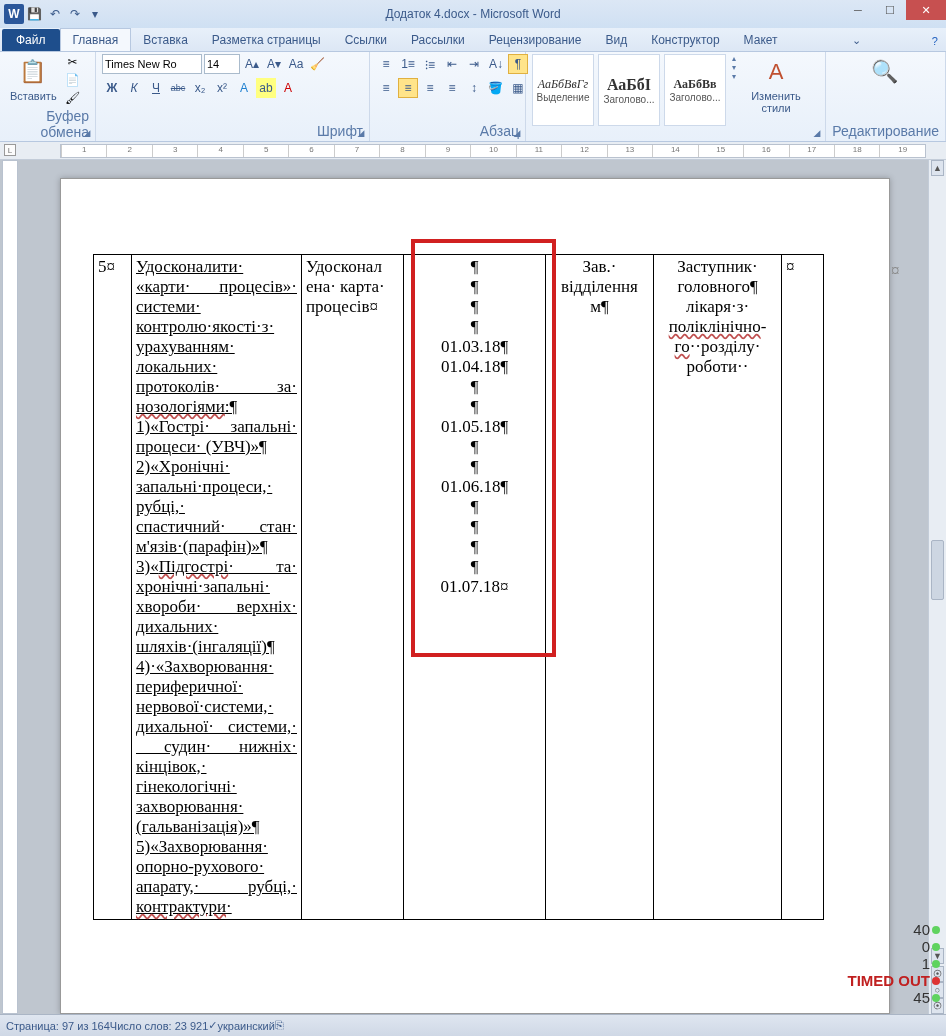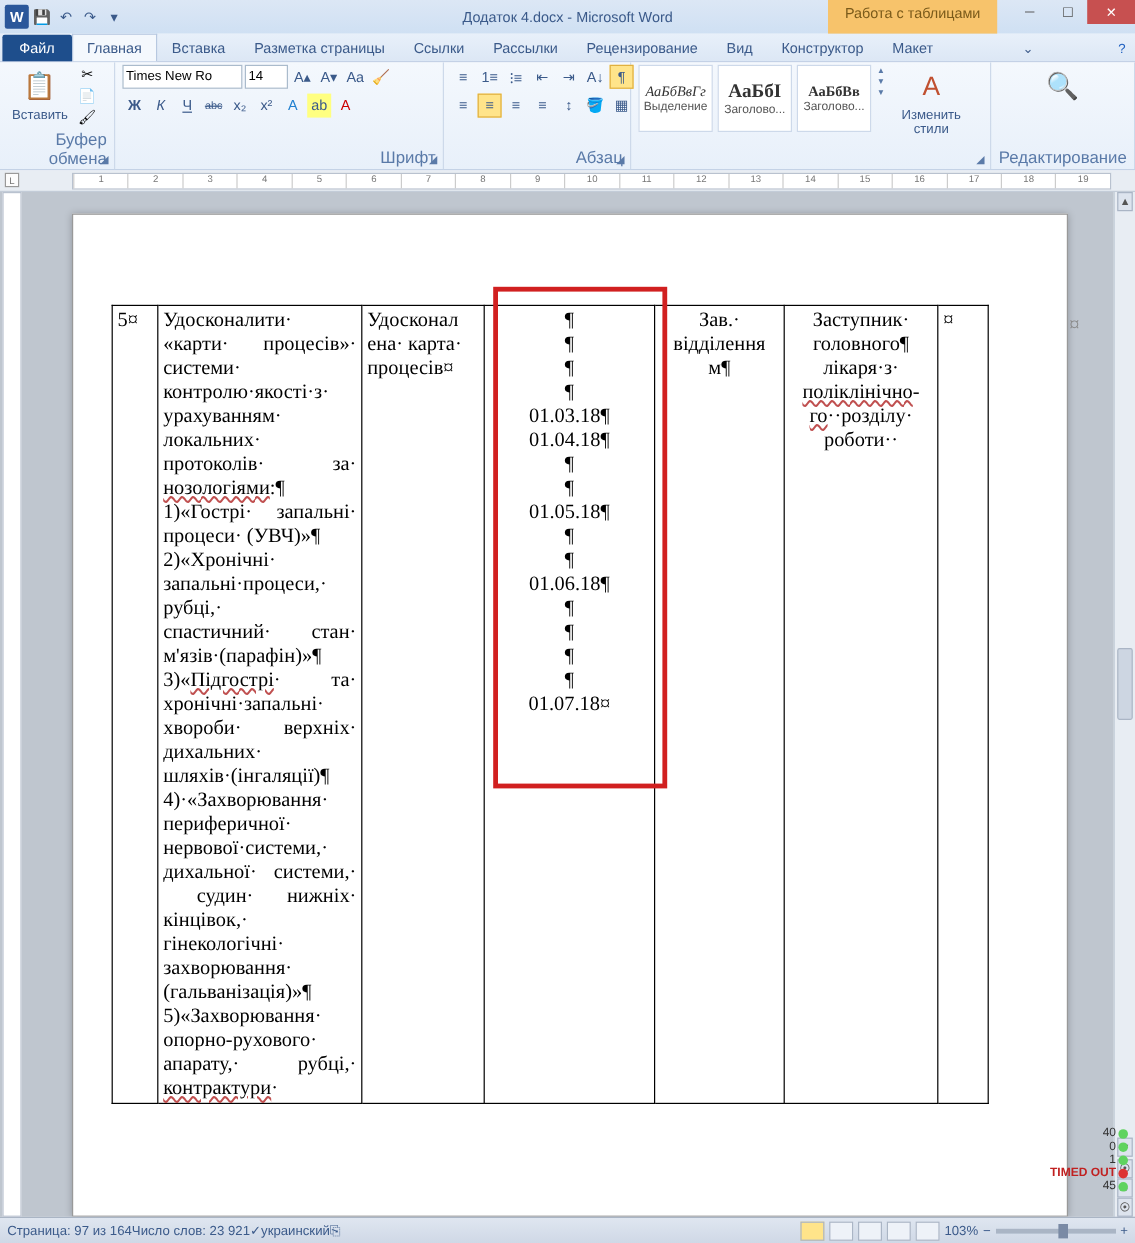--- a/index.html
+++ b/index.html
@@ -24,68 +24,67 @@
 .rgroup-body { flex: 1; display: flex; align-items: flex-start; gap: 4px; }
 .vbtn { display: flex; flex-direction: column; align-items: center; gap: 2px; padding: 2px 4px; }
 .big-icon { width: 32px; height: 32px; display: flex; align-items: center; justify-content: center; font-size: 22px; }
 .small-icon { width: 16px; height: 16px; display: flex; align-items: center; justify-content: center; font-size: 12px; }
 .btn-label { font-size: 11px; color: #3b5a8a; }
 .font-row { display: flex; gap: 2px; align-items: flex-start; }
 .font-select { width: 100px; height: 20px; border: 1px solid #abc; background: #fff; font-size: 11px; padding: 0 2px; }
 .size-select { width: 36px; height: 20px; border: 1px solid #abc; background: #fff; font-size: 11px; padding: 0 2px; }
 .ribbon-btn { width: 20px; height: 20px; border: 1px solid transparent; display: flex; align-items: center; justify-content: center; font-size: 12px; color: #3b5a8a; }
 .ribbon-btn.y { background: #ffe48a; border: 1px solid #e0b040; }
-.style-box { width: 62px; height: 56px; border: 1px solid #cdd9ea; background: #fff; display: flex; flex-direction: column; align-items: center; justify-content: center; font-size: 10px; color: #555; }
+.style-box { width: 62px; height: 72px; border: 1px solid #cdd9ea; background: #fff; display: flex; flex-direction: column; align-items: center; justify-content: center; font-size: 10px; color: #555; }
 .style-preview { font-family: "Times New Roman", serif; font-size: 12px; color: #333; }
 .dialog-launcher { position: absolute; right: 2px; bottom: 2px; width: 12px; height: 12px; font-size: 9px; color: #5a7aa8; display:flex; align-items:center; justify-content:center; }
 .ruler-h { height: 18px; background: #e8edf3; border-bottom: 1px solid #c3ccd8; position: relative; overflow: hidden; }
 .ruler-h-inner { position: absolute; left: 60px; right: 20px; top: 2px; height: 14px; background: #fff; border: 1px solid #b9c2cf; font-size: 8px; color: #777; display: flex; }
 .ruler-tick { flex: 1; border-left: 1px solid #ccc; text-align: center; }
 .corner { position: absolute; left: 4px; top: 2px; width: 12px; height: 12px; border: 1px solid #999; background: #fcfcfc; font-size: 8px; color: #777; display:flex; align-items:center; justify-content:center; }
 .workspace { position: absolute; top: 160px; bottom: 22px; left: 0; right: 0; background: #bfc6cf; overflow: hidden; }
 .ruler-v { position: absolute; left: 2px; top: 0; bottom: 0; width: 16px; background: #fff; border: 1px solid #b9c2cf; }
 .page { position: absolute; left: 60px; top: 18px; width: 830px; bottom: 0; background: #fff; box-shadow: 0 0 6px rgba(0,0,0,0.25); border: 1px solid #999; }
 .doc-table { position: absolute; left: 32px; top: 75px; border-collapse: collapse; font-family: "Times New Roman", serif; font-size: 17px; color: #000; }
 .doc-table td { border: 1px solid #000; vertical-align: top; padding: 2px 4px; }
 .c1 { width: 38px; }
-.c2 { width: 170px; }
+.c2 { width: 170px; text-decoration: underline; }
 .c3 { width: 102px; }
 .c4 { width: 142px; text-align: center; }
 .c5 { width: 108px; text-align: center; }
 .c6 { width: 128px; text-align: center; }
 .c7 { width: 42px; }
 .highlight-box { position: absolute; border: 4px solid #d12020; pointer-events: none; }
 .scroll-v { position: absolute; right: 0; top: 160px; bottom: 22px; width: 18px; background: #e8edf3; border-left: 1px solid #c3ccd8; }
 .scroll-thumb { position: absolute; left: 2px; right: 2px; top: 380px; height: 60px; background: #cdd6e2; border: 1px solid #aab5c5; border-radius: 2px; }
 .scroll-btn { position: absolute; left: 2px; right: 2px; height: 16px; background: #dde4ee; border: 1px solid #aab5c5; display: flex; align-items: center; justify-content: center; font-size: 9px; color: #555; }
 .statusbar { position: absolute; bottom: 0; left: 0; right: 0; height: 22px; background: linear-gradient(#dfe6f0,#cfd8e6); border-top: 1px solid #aab5c5; display: flex; align-items: center; font-size: 11px; color: #3b5a8a; padding: 0 6px; }
 .status-right { margin-left: auto; display: flex; align-items: center; gap: 4px; }
 .view-btn { width: 20px; height: 16px; border: 1px solid #aab5c5; background: #eef2f8; }
 .view-btn.active { background: #ffe48a; }
 .zoom-slider { width: 100px; height: 4px; background: #aab5c5; position: relative; }
 .zoom-thumb { position: absolute; width: 8px; height: 12px; background: #7a8aa5; top: -4px; left: 52px; }
-.indicators { position: absolute; right: 6px; bottom: 42px; text-align: left; font-size: 10px; color: #333; }
+.indicators { position: absolute; right: 6px; bottom: 30px; text-align: left; font-size: 15px; color: #333; }
 .ind { display: flex; align-items: center; justify-content: flex-end; gap: 2px; }
 .dot { width: 8px; height: 8px; border-radius: 50%; display: inline-block; }
 .red { color: #c02020; font-weight: bold; }
 .underline { text-decoration: underline; text-decoration-color: #c05050; text-decoration-style: wavy; }
 </style>
 </head>
 <body>
 
 <div class="titlebar">
   <div class="qat">
     <div class="word-icon">W</div>
     <div class="qat-icon">💾</div>
     <div class="qat-icon">↶</div>
     <div class="qat-icon">↷</div>
     <div class="qat-icon">▾</div>
   </div>
   <div class="title-text">Додаток 4.docx - Microsoft Word</div>
-  <div class="context-tab">Работа с таблицами</div>
   <div class="winbtns">
     <div class="winbtn">─</div>
     <div class="winbtn">☐</div>
     <div class="winbtn close">✕</div>
   </div>
 </div>
 
 <div class="tabbar">
   <div class="file-tab">Файл</div>
   <div class="ribbon-tab active">Главная</div>
@@ -290,26 +289,13 @@
       <span class="dot" style="background:#5fd35f;"></span>
     </div>
 </div>
 
 <div class="statusbar">
   <span>Страница: 97 из 164</span>
   <span>Число слов: 23 921</span>
   <span>✓</span>
   <span>украинский</span>
   <span>⎘</span>
-  <div class="status-right">
-    <div class="view-btn active"></div>
-    <div class="view-btn"></div>
-    <div class="view-btn"></div>
-    <div class="view-btn"></div>
-    <div class="view-btn"></div>
-    <span>103%</span>
-    <span>−</span>
-    <div class="zoom-slider">
-        <div class="zoom-thumb"></div>
-      </div>
-    <span>+</span>
-  </div>
 </div>
 
 </body></html>

